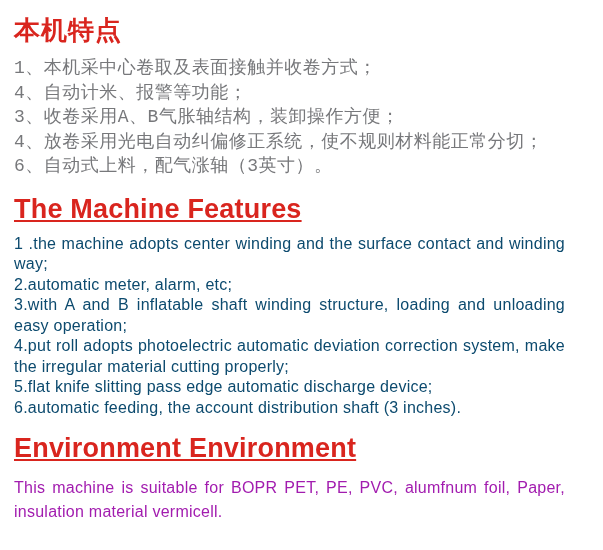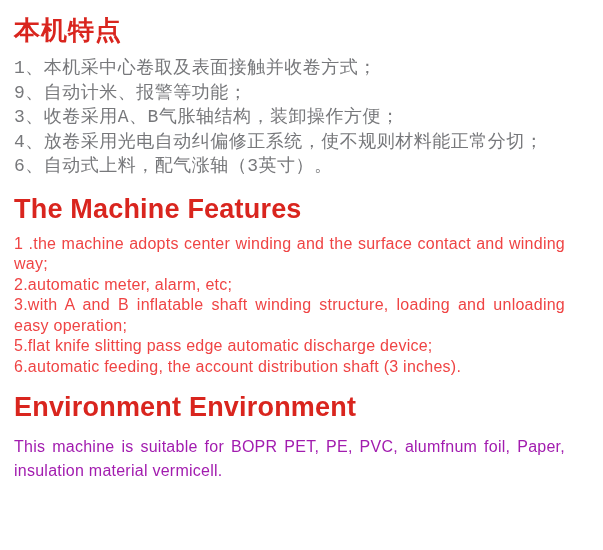--- a/index.html
+++ b/index.html
@@ -30,39 +30,40 @@
     line-height: 32px;
     margin-bottom: 10px;
     letter-spacing: 1px;
   }
   .heading-en {
     font-size: 27px;
     line-height: 31px;
     margin-top: 15px;
     margin-bottom: 9px;
     letter-spacing: 0.2px;
+    text-decoration: underline;
   }
   .cn-list {
     margin: 0;
   }
   .cn-item {
     margin: 0;
     color: #77787b;
     font-size: 18px;
     line-height: 24.5px;
     letter-spacing: 0.5px;
     white-space: nowrap;
     font-family: Liberation Mono, monospace;
   }
   .en-list {
     margin: 0;
   }
   .en-item {
     margin: 0;
-    color: #ef4444;
+    color: #0c4a6e;
     font-size: 16px;
     line-height: 20.5px;
     letter-spacing: 0.25px;
     text-align: justify;
     text-justify: inter-word;
   }
   .env-paragraph {
     margin: 12px 0 0 0;
     color: #a21caf;
     font-size: 16px;
@@ -74,32 +75,33 @@
 </style>
 </head>
 <body>
 
 <div class="page">
 
   <h1 class="heading heading-cn">本机特点</h1>
 
   <div class="cn-list">
     <p class="cn-item">1、本机采中心卷取及表面接触并收卷方式；</p>
-    <p class="cn-item">9、自动计米、报警等功能；</p>
+    <p class="cn-item">4、自动计米、报警等功能；</p>
     <p class="cn-item">3、收卷采用A、B气胀轴结构，装卸操作方便；</p>
     <p class="cn-item">4、放卷采用光电自动纠偏修正系统，使不规则材料能正常分切；</p>
     <p class="cn-item">6、自动式上料，配气涨轴（3英寸）。</p>
   </div>
 
   <h2 class="heading heading-en">The Machine Features</h2>
 
   <div class="en-list">
     <p class="en-item">1 .the machine adopts center winding and the surface contact and winding way;</p>
     <p class="en-item">2.automatic meter, alarm, etc;</p>
     <p class="en-item">3.with A and B inflatable shaft winding structure, loading and unloading easy operation;</p>
+    <p class="en-item">4.put roll adopts photoelectric automatic deviation correction system, make the irregular material cutting properly;</p>
     <p class="en-item">5.flat knife slitting pass edge automatic discharge device;</p>
     <p class="en-item">6.automatic feeding, the account distribution shaft (3 inches).</p>
   </div>
 
   <h2 class="heading heading-en">Environment Environment</h2>
 
   <p class="env-paragraph">This machine is suitable for BOPR PET, PE, PVC, alumfnum foil, Paper, insulation material vermicell.</p>
 
 </div>
 

